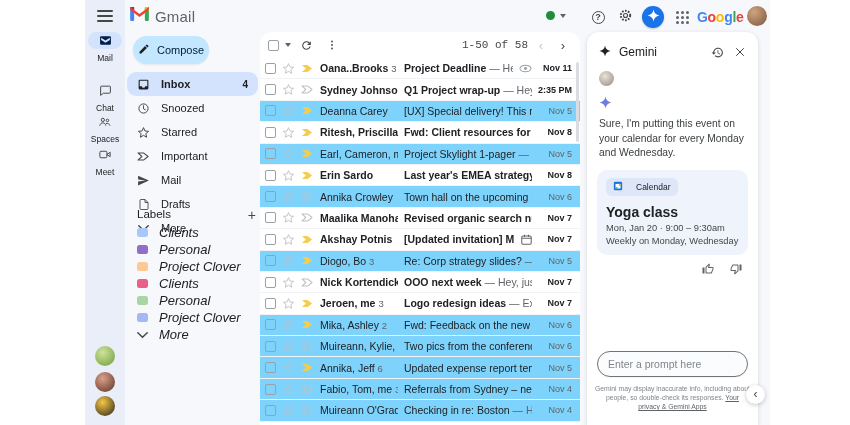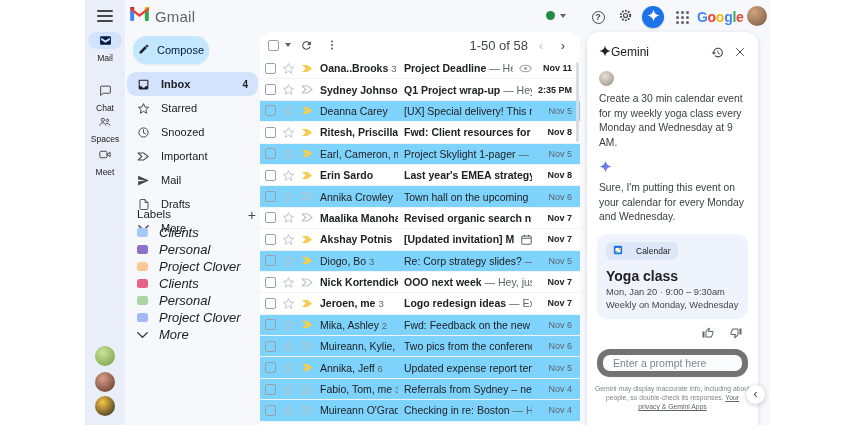--- a/index.html
+++ b/index.html
@@ -60,21 +60,21 @@
   .lab-chip { width:11px; height:9px; border-radius:2.5px; }
 
   
   .mailcard { position:absolute; left:260px; top:32px; width:320px; height:393px; background:#fff;
     border-radius:12px 12px 0 0; overflow:hidden; }
   .toolbar { height:26px; display:flex; align-items:center; padding:0 8px; gap:4px; }
   .cb { width:11px; height:11px; border:1.5px solid #9aa0a6; border-radius:2px; cursor:pointer; flex:none; }
   .tb-tri { margin-left:2px; cursor:pointer; width:0; height:0; border-left:3.5px solid transparent;
     border-right:3.5px solid transparent; border-top:4.5px solid #5f6368; }
   .tb-ic { width:22px; height:18px; display:flex; align-items:center; justify-content:center; cursor:pointer; color:#444746; }
-  .pagination { margin-left:auto; font-size:13px; color:#444746; }
+  .pagination { margin-left:auto; font-size:11px; color:#444746;font-family:Liberation Mono, monospace; }
   .pg-chev { font-size:13px; color:#444746; width:18px; text-align:center; cursor:pointer; }
   .pg-chev.dis { color:#c4c7cc; }
   .rows {}
   .row { height:21.4px; display:flex; align-items:center; padding-left:5px; gap:6px; border-bottom:1px solid #f1f3f4;
     background:#fff; cursor:pointer; }
   .row.read { background:#7dd3fc; }
   .row .star, .row .imp { width:13px; display:flex; justify-content:center; flex:none; }
   .row .sender { width:78px; flex:none; font-size:10.5px; color:#202124; white-space:nowrap; overflow:hidden; }
   .row.unread .sender, .row.unread .subj b, .row.unread .date { font-weight:700; }
   .row .sender .cnt { font-style:normal; font-weight:400; font-size:9.5px; color:#5f6368; }
@@ -82,37 +82,37 @@
   .row .subj b { font-weight:400; }
   .row .subj .snip { color:#5f6368; }
   .row .rowicon { flex:none; display:flex; }
   .row .date { flex:none; width:42px; text-align:right; padding-right:8px; font-size:9px; color:#202124; }
   .row.read .date { color:#5f6368; }
   .list-scroll { position:absolute; left:576px; top:62px; width:3px; height:80px; background:#dadce0; border-radius:2px; }
 
   
   .gemini { position:absolute; left:587px; top:32px; width:171px; height:393px; background:#fff;
     border-radius:12px 12px 0 0; box-shadow:0 1px 4px rgba(60,64,67,.18); }
-  .gp-head { display:flex; align-items:center; padding:11px 12px 6px 12px; }
+  .gp-head { display:flex; align-items:center; padding:11px 12px 6px 12px; gap:8px; }
   .gp-title { font-size:12px; font-weight:500; color:#202124; }
   .gp-hicons { margin-left:auto; display:flex; gap:10px; }
   .gp-hicons span { cursor:pointer; display:flex; }
   .gp-avatar { margin:4px 0 4px 12px; width:15px; height:15px; border-radius:50%;
     background:radial-gradient(circle at 40% 35%, #e9e2d6, #948a7e); }
   .gp-user { padding:2px 14px 0 12px; font-size:10.3px; line-height:14.5px; color:#3c4043; }
   .gp-spark { margin:9px 0 2px 12px; }
   .gp-resp { padding:2px 14px 0 12px; font-size:10.3px; line-height:14.5px; color:#3c4043; }
   .gp-card { margin:9px 10px 0 10px; background:#eff3fb; border-radius:10px; padding:7px 9px 9px 9px; }
   .gp-chip { display:inline-flex; align-items:center; gap:13px; background:#dde7f8; border-radius:6px;
     padding:3px 7px; font-size:8.5px; color:#202124; }
   .gp-card .ct { font-size:14px; font-weight:700; color:#202124; margin-top:8px; }
   .gp-card .cl { font-size:9.3px; color:#444746; margin-top:3px; }
   .gp-feedback { display:flex; justify-content:flex-end; gap:16px; padding:8px 16px 0 0; }
   .gp-feedback span { cursor:pointer; display:flex; }
-  .gp-input { position:absolute; left:10px; bottom:48px; width:151px; height:26px; border:6px solid #737373;
+  .gp-input { position:absolute; left:10px; bottom:48px; width:151px; height:26px; border:1px solid #737373;
     background:#fbfcfe; border-radius:13px; display:flex; align-items:center; padding:8px 10px; box-shadow:0 1px 2px rgba(0,0,0,.04); }
   .gp-input input { border:none; outline:none; background:transparent; width:100%; font-size:10.5px; color:#202124;
     font-family:"Liberation Sans", sans-serif; }
   .gp-input input::placeholder { color:#80868b; }
   .gp-disc { position:absolute; left:8px; bottom:14px; width:155px; font-size:6.8px; line-height:9px;
     color:#80868b; text-align:center; }
   .gp-disc .lnk { text-decoration:underline; color:#5f6368; cursor:pointer; }
   .collapse-btn { position:absolute; left:746px; top:385px; width:19px; height:19px; border-radius:50%; background:#fff;
     box-shadow:0 1px 4px rgba(60,64,67,.3); border:none; color:#444746; font-size:12px; line-height:17px;
     text-align:center; cursor:pointer; font-family:"Liberation Sans", sans-serif; }
@@ -228,33 +228,33 @@
             <svg width="13" height="13" viewBox="0 0 24 24">
               <path d="M19 3H5a2 2 0 0 0-2 2v14a2 2 0 0 0 2 2h14a2 2 0 0 0 2-2V5a2 2 0 0 0-2-2zm0 12h-4a3 3 0 0 1-6 0H5V5h14v10z" fill="#202124"></path>
             </svg>
           </span>
           <span>Inbox</span>
           <span class="ncount">4</span>
         </div>
         <div class="nav-item">
           <span class="nic">
             <svg width="13" height="13" viewBox="0 0 24 24">
-              <path d="M12 17.3 6.2 20.8l1.5-6.6L2.6 9.8l6.7-.6L12 3l2.7 6.2 6.7.6-5.1 4.4 1.5 6.6z" fill="none" stroke="#444746" stroke-width="1.8"></path>
-            </svg>
-          </span>
-          <span>Starred</span>
+              <circle cx="12" cy="12" r="8.5" fill="none" stroke="#444746" stroke-width="1.8"></circle>
+              <path d="M12 7v5.5l3.5 2" fill="none" stroke="#444746" stroke-width="1.8" stroke-linecap="round"></path>
+            </svg>
+          </span>
+          <span>Snoozed</span>
         </div>
         <div class="nav-item">
           <span class="nic">
             <svg width="13" height="13" viewBox="0 0 24 24">
-              <circle cx="12" cy="12" r="8.5" fill="none" stroke="#444746" stroke-width="1.8"></circle>
-              <path d="M12 7v5.5l3.5 2" fill="none" stroke="#444746" stroke-width="1.8" stroke-linecap="round"></path>
-            </svg>
-          </span>
-          <span>Snoozed</span>
+              <path d="M12 17.3 6.2 20.8l1.5-6.6L2.6 9.8l6.7-.6L12 3l2.7 6.2 6.7.6-5.1 4.4 1.5 6.6z" fill="none" stroke="#444746" stroke-width="1.8"></path>
+            </svg>
+          </span>
+          <span>Starred</span>
         </div>
         <div class="nav-item">
           <span class="nic">
             <svg width="13" height="11" viewBox="0 0 20 14">
               <path d="M1.5 1.5h8.5l7 5.5-7 5.5H1.5l6-5.5z" fill="none" stroke="#444746" stroke-width="1.6" stroke-linejoin="round"></path>
             </svg>
           </span>
           <span>Important</span>
         </div>
         <div class="nav-item">
@@ -645,21 +645,20 @@
             </svg>
         </span>
         <span>
           <svg width="12" height="12" viewBox="0 0 24 24">
               <path d="M5 5l14 14M19 5L5 19" stroke="#444746" stroke-width="2" stroke-linecap="round"></path>
             </svg>
         </span>
       </span>
     </div>
     <div class="gp-avatar"></div>
-    <div class="gp-user">Create a 30 min calendar event for my weekly yoga class every Monday and Wednesday at 9 AM.</div>
     <div class="gp-spark">
       <svg width="13" height="13" viewBox="0 0 24 24">
         <defs>
             <linearGradient id="gg" x1="0" y1="0" x2="1" y2="1">
               <stop offset="0" stop-color="#4285f4"></stop>
               <stop offset="1" stop-color="#9b72cb"></stop>
             </linearGradient>
           </defs>
         <path d="M12 1 Q13.2 10.2 23 12 Q13.2 13.8 12 23 Q10.8 13.8 1 12 Q10.8 10.2 12 1 Z" fill="url(#gg)"></path>
       </svg>

